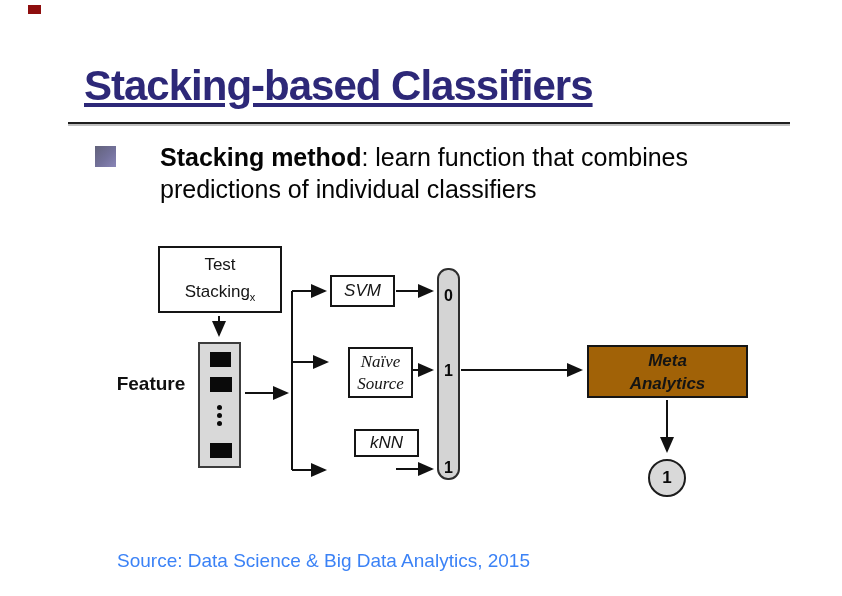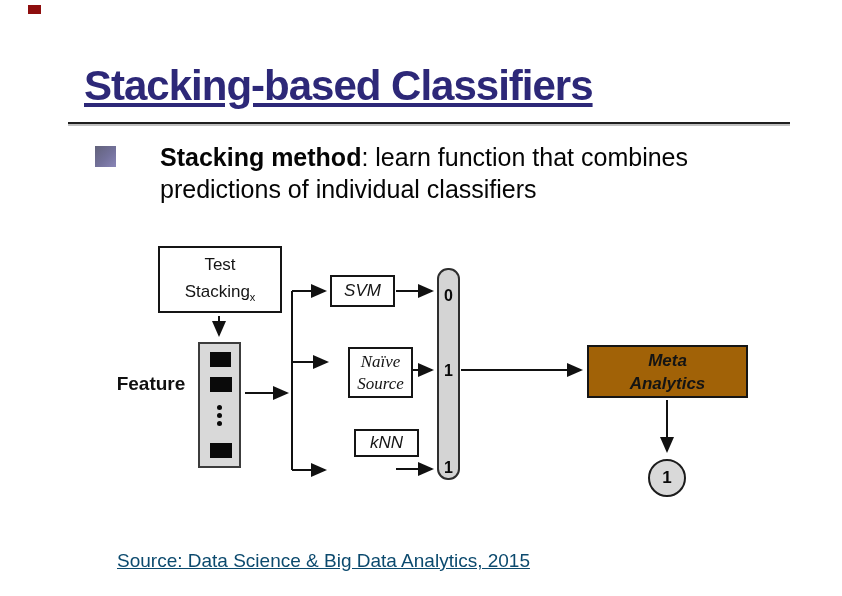--- a/index.html
+++ b/index.html
@@ -70,21 +70,21 @@
   .final-circle{
     position:absolute;left:648px;top:459px;width:38px;height:38px;box-sizing:border-box;
     border-radius:50%;background:#d9d9d9;border:2px solid #1c1c1c;
     display:flex;align-items:center;justify-content:center;
     font-weight:bold;font-size:17px;color:#0a0a0a;
   }
   
   svg.connectors{position:absolute;left:0;top:0;width:842px;height:596px;pointer-events:none;}
   svg.connectors line{stroke:#111;stroke-width:2;}
   
-  .source-line{position:absolute;left:117px;top:550px;font-size:19px;color:#0c4a6e;text-decoration:underline;}
+  .source-line{position:absolute;left:117px;top:550px;font-size:19px;color:#3b82f6;}
 </style>
 </head>
 <body>
 
 <div id="slide">
 
   <div class="corner-mark"></div>
 
   <div class="slide-title">Stacking-based Classifiers</div>
   <div class="title-rule"></div>

